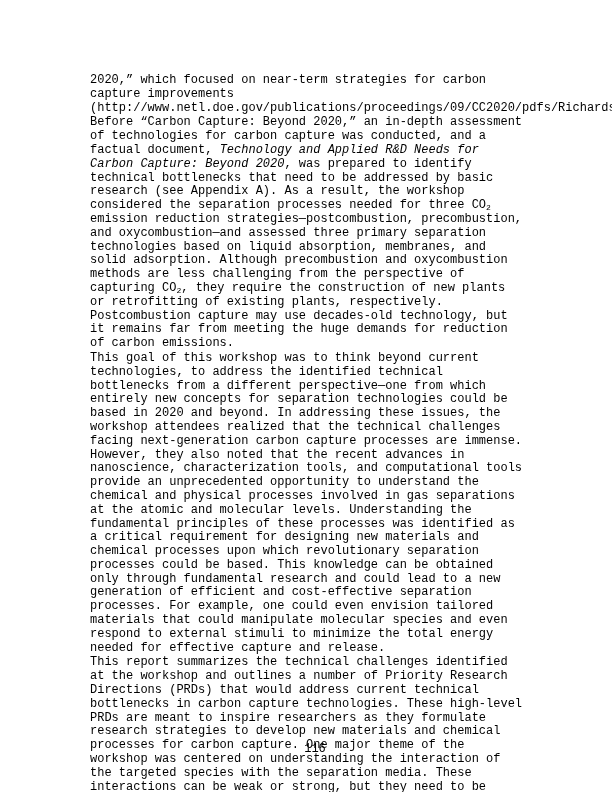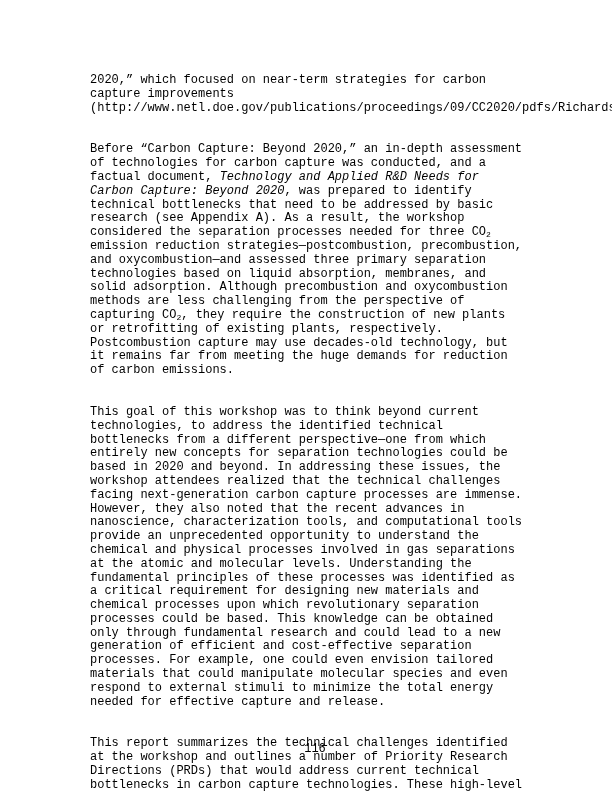--- a/index.html
+++ b/index.html
@@ -22,21 +22,21 @@
     color: #000000;
   }
   .content {
     position: absolute;
     left: 90px;
     top: 74px;
     width: 433px;
     text-align: left;
   }
   .para { margin: 0; }
-  .para + .para { margin-top: 28px; }
+  .para + .para { margin-top: 1px; }
   .para em { font-style: italic; }
   .para sub {
     font-size: 8px;
     line-height: 0;
     vertical-align: -2px;
   }
   .nowrap { white-space: nowrap; }
   .page-number {
     position: absolute;
     top: 743px;

